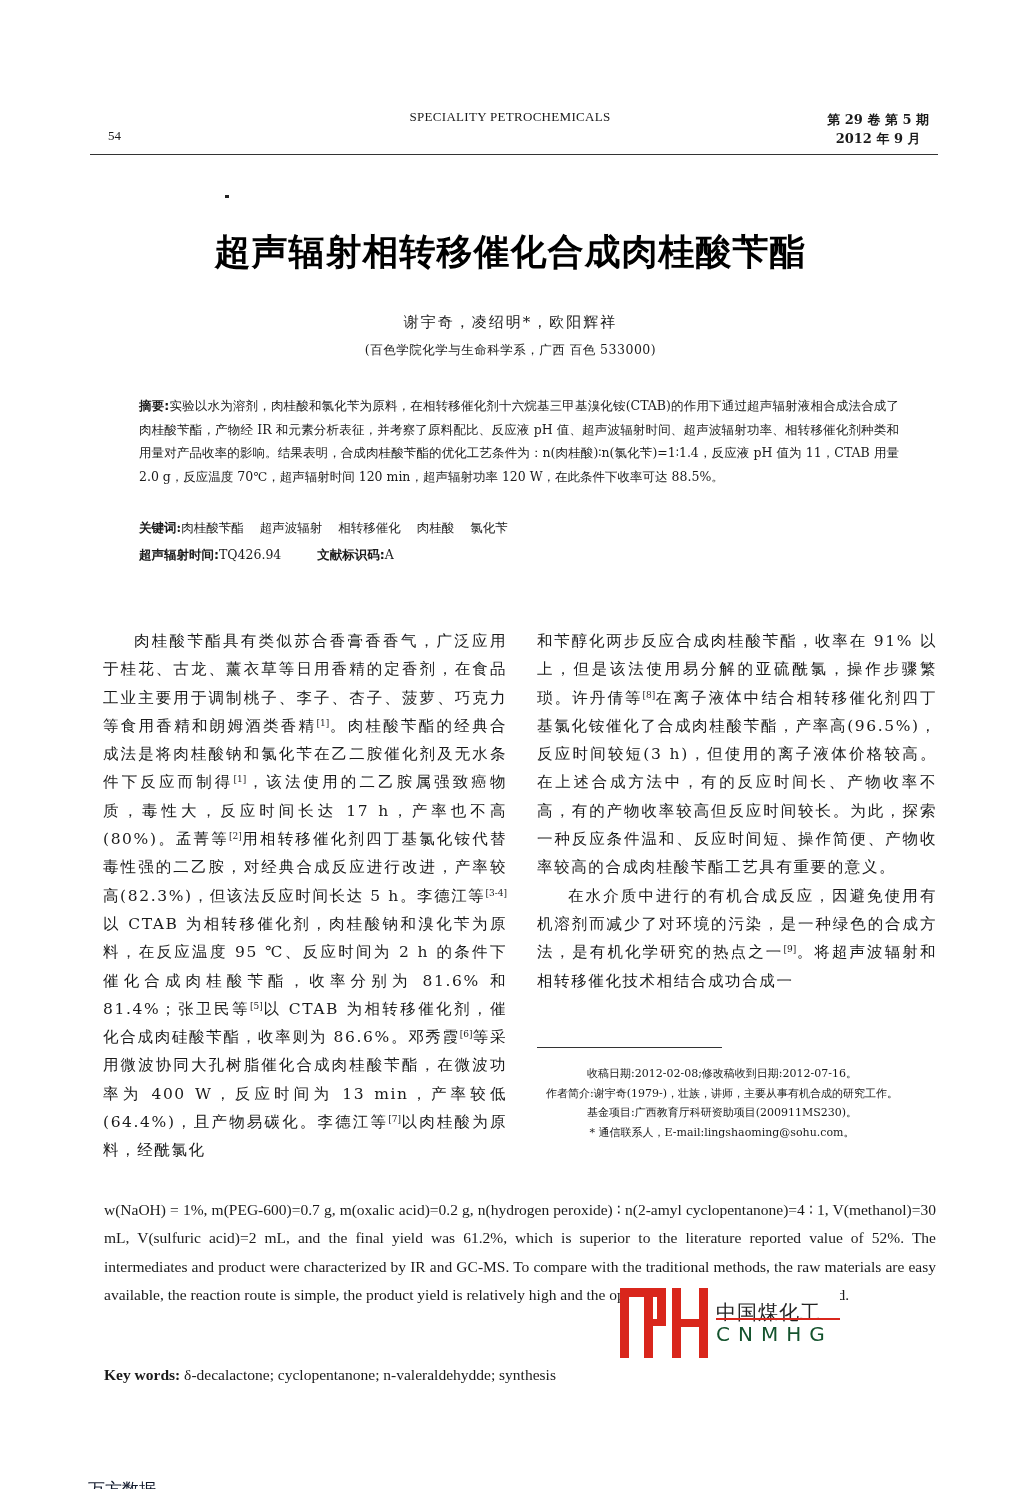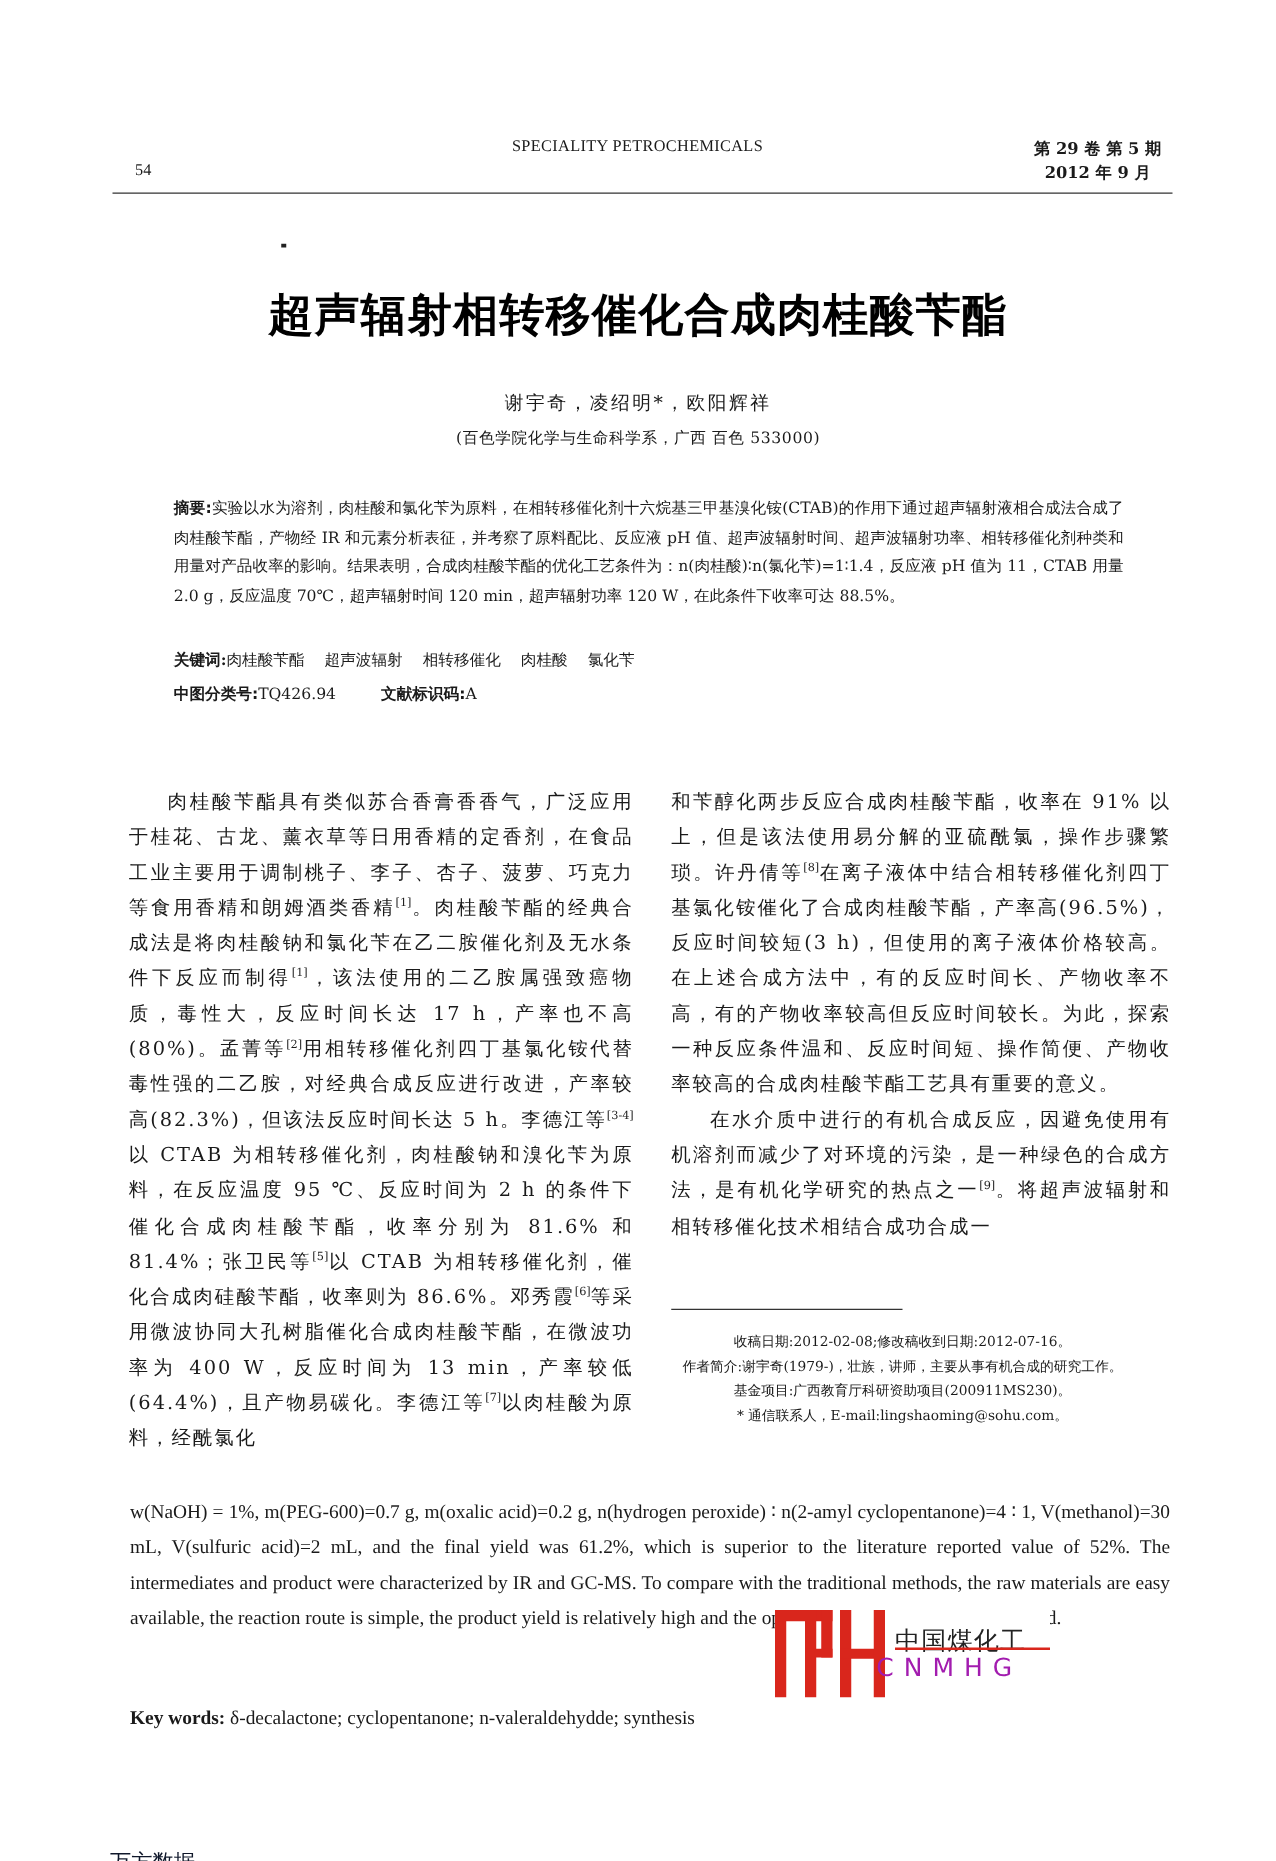--- a/index.html
+++ b/index.html
@@ -32,21 +32,21 @@
   .footnotes p { margin:0; }
   .footnotes .ind { text-indent:2em; }
   .english { left:104px; width:832px; top:1196px; font-family:"Liberation Serif",serif; font-size:15.5px;
              line-height:28.3px; text-align:justify; }
   .en-kw { left:104px; top:1366px; font-family:"Liberation Serif",serif; font-size:15.5px; }
   .en-kw b { font-weight:bold; }
   .logo { left:620px; top:1288px; width:220px; height:72px; background:#fff; }
   .logo-mark { position:absolute; left:0; top:0; width:90px; height:70px; }
   .logo-cn { position:absolute; left:96px; top:11px; font-family:"DejaVu Sans",sans-serif; font-size:20px; color:#222; letter-spacing:1px; }
   .logo-line { position:absolute; left:96px; top:30px; width:124px; height:2px; background:#d9261c; }
-  .logo-en { position:absolute; left:81px; top:34px; font-family:"DejaVu Sans",sans-serif; font-size:20px; color:#a21caf; letter-spacing:8px; }
+  .logo-en { position:absolute; left:96px; top:34px; font-family:"DejaVu Sans",sans-serif; font-size:20px; color:#14532d; letter-spacing:8px; }
   .wanfang { left:88px; top:1440px; font-family:"DejaVu Sans",sans-serif; font-size:17px; color:#0f172a;margin-top:38px; }
 </style>
 </head>
 <body>
 
 <div class="abs hdr-center">
   <div class="hdr-en">SPECIALITY PETROCHEMICALS</div>
 </div>
 <div class="abs hdr-page">54</div>
 <div class="abs hdr-right">
@@ -60,21 +60,21 @@
 <div class="abs authors">谢宇奇，凌绍明*，欧阳辉祥</div>
 <div class="abs affil">(百色学院化学与生命科学系，广西 百色 533000)</div>
 
 <div class="abs abstract">
   <b>摘要:</b><span>实验以水为溶剂，肉桂酸和氯化苄为原料，在相转移催化剂十六烷基三甲基溴化铵(CTAB)的作用下通过超声辐射液相合成法合成了肉桂酸苄酯，产物经 IR 和元素分析表征，并考察了原料配比、反应液 pH 值、超声波辐射时间、超声波辐射功率、相转移催化剂种类和用量对产品收率的影响。结果表明，合成肉桂酸苄酯的优化工艺条件为：n(肉桂酸)∶n(氯化苄)=1∶1.4，反应液 pH 值为 11，CTAB 用量 2.0 g，反应温度 70℃，超声辐射时间 120 min，超声辐射功率 120 W，在此条件下收率可达 88.5%。</span>
 </div>
 <div class="abs meta-line kw" style="top:520px;">
   <b>关键词:</b><span>肉桂酸苄酯</span><span class="sp"></span><span>超声波辐射</span><span class="sp"></span><span>相转移催化</span><span class="sp"></span><span>肉桂酸</span><span class="sp"></span><span>氯化苄</span>
 </div>
 <div class="abs meta-line meta" style="top:547px;">
-  <b>中图分类号:</b><span>TQ426.94</span><span style="display:inline-block;width:36px;"></span><b>文献标识码:</b><span>A</span>
+  <b>超声辐射时间:</b><span>TQ426.94</span><span style="display:inline-block;width:36px;"></span><b>文献标识码:</b><span>A</span>
 </div>
 
 <div class="abs col col-left">
   <p class="ind"><span>肉桂酸苄酯具有类似苏合香膏香香气，广泛应用于桂花、古龙、薰衣草等日用香精的定香剂，在食品工业主要用于调制桃子、李子、杏子、菠萝、巧克力等食用香精和朗姆酒类香精</span><sup>[1]</sup><span>。肉桂酸苄酯的经典合成法是将肉桂酸钠和氯化苄在乙二胺催化剂及无水条件下反应而制得</span><sup>[1]</sup><span>，该法使用的二乙胺属强致癌物质，毒性大，反应时间长达 17 h，产率也不高(80%)。孟菁等</span><sup>[2]</sup><span>用相转移催化剂四丁基氯化铵代替毒性强的二乙胺，对经典合成反应进行改进，产率较高(82.3%)，但该法反应时间长达 5 h。李德江等</span><sup>[3-4]</sup><span>以 CTAB 为相转移催化剂，肉桂酸钠和溴化苄为原料，在反应温度 95 ℃、反应时间为 2 h 的条件下催化合成肉桂酸苄酯，收率分别为 81.6% 和 81.4%；张卫民等</span><sup>[5]</sup><span>以 CTAB 为相转移催化剂，催化合成肉硅酸苄酯，收率则为 86.6%。邓秀霞</span><sup>[6]</sup><span>等采用微波协同大孔树脂催化合成肉桂酸苄酯，在微波功率为 400 W，反应时间为 13 min，产率较低(64.4%)，且产物易碳化。李德江等</span><sup>[7]</sup><span>以肉桂酸为原料，经酰氯化</span></p>
 </div>
 
 <div class="abs col col-right">
   <p><span>和苄醇化两步反应合成肉桂酸苄酯，收率在 91% 以上，但是该法使用易分解的亚硫酰氯，操作步骤繁琐。许丹倩等</span><sup>[8]</sup><span>在离子液体中结合相转移催化剂四丁基氯化铵催化了合成肉桂酸苄酯，产率高(96.5%)，反应时间较短(3 h)，但使用的离子液体价格较高。在上述合成方法中，有的反应时间长、产物收率不高，有的产物收率较高但反应时间较长。为此，探索一种反应条件温和、反应时间短、操作简便、产物收率较高的合成肉桂酸苄酯工艺具有重要的意义。</span></p>
   <p class="ind"><span>在水介质中进行的有机合成反应，因避免使用有机溶剂而减少了对环境的污染，是一种绿色的合成方法，是有机化学研究的热点之一</span><sup>[9]</sup><span>。将超声波辐射和相转移催化技术相结合成功合成一</span></p>
 </div>

